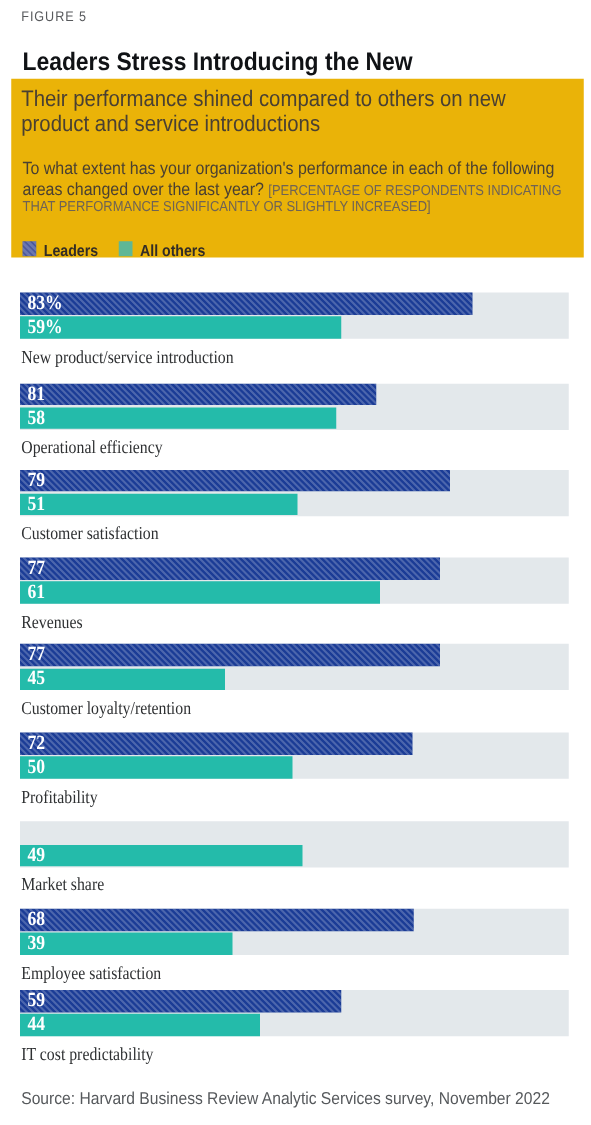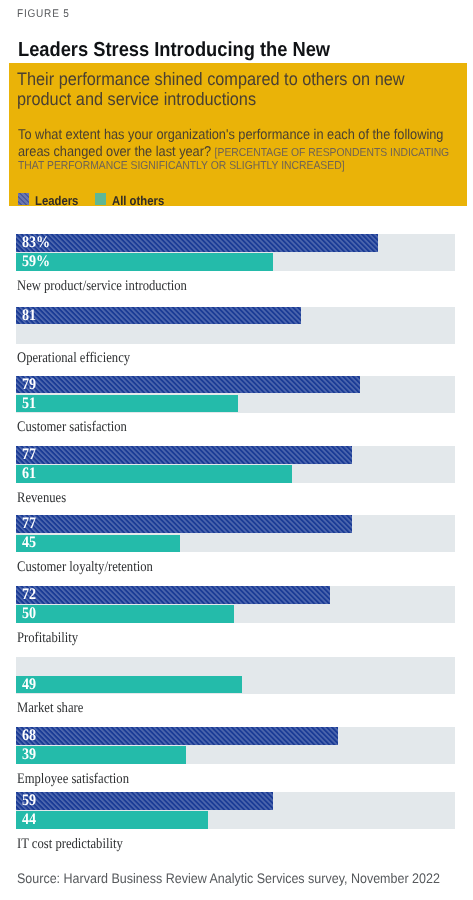--- a/index.html
+++ b/index.html
@@ -64,38 +64,41 @@
         <div class="bar bar-green" style="width: 256.945px;">
           <span class="val">59%</span>
         </div>
         <div class="cat">New product/service introduction</div>
       </div>
       <div class="row" style="top: 298px;">
         <div class="track" style="width: 438.4px;"></div>
         <div class="bar bar-blue" style="width: 285px;">
           <span class="val">81</span>
         </div>
+        <div class="bar bar-green" style="width: 252.59px;">
+          <span class="val">58</span>
+        </div>
         <div class="cat">Operational efficiency</div>
       </div>
       <div class="row" style="top: 367px;">
         <div class="track" style="width: 438.4px;"></div>
         <div class="bar bar-blue" style="width: 344.045px;">
           <span class="val">79</span>
         </div>
         <div class="bar bar-green" style="width: 222.105px;">
           <span class="val">51</span>
         </div>
         <div class="cat">Customer satisfaction</div>
       </div>
       <div class="row" style="top: 437.7px;">
         <div class="track" style="width: 438.4px;"></div>
         <div class="bar bar-blue" style="width: 335.335px;">
           <span class="val">77</span>
         </div>
-        <div class="bar bar-green" style="width: 276px;">
+        <div class="bar bar-green" style="width: 256px; padding-left: 32px;">
           <span class="val">61</span>
         </div>
         <div class="cat">Revenues</div>
       </div>
       <div class="row" style="top: 506.9px;">
         <div class="track" style="width: 438.4px;"></div>
         <div class="bar bar-blue" style="width: 335.335px;">
           <span class="val">77</span>
         </div>
         <div class="bar bar-green" style="width: 164px;">
@@ -115,21 +118,21 @@
       </div>
       <div class="row" style="top: 648px;">
         <div class="track" style="width: 438.4px;"></div>
         <div class="bar bar-green" style="width: 213.395px; padding-left: 12px;">
           <span class="val">49</span>
         </div>
         <div class="cat">Market share</div>
       </div>
       <div class="row" style="top: 718.4px;">
         <div class="track" style="width: 438.4px;"></div>
-        <div class="bar bar-blue" style="width: 322px;">
+        <div class="bar bar-blue" style="width: 283px; padding-left: 32px;">
           <span class="val">68</span>
         </div>
         <div class="bar bar-green" style="width: 169.845px;">
           <span class="val">39</span>
         </div>
         <div class="cat">Employee satisfaction</div>
       </div>
       <div class="row" style="top: 783.5px;">
         <div class="track" style="width: 438.4px;"></div>
         <div class="bar bar-blue" style="width: 256.945px;">

